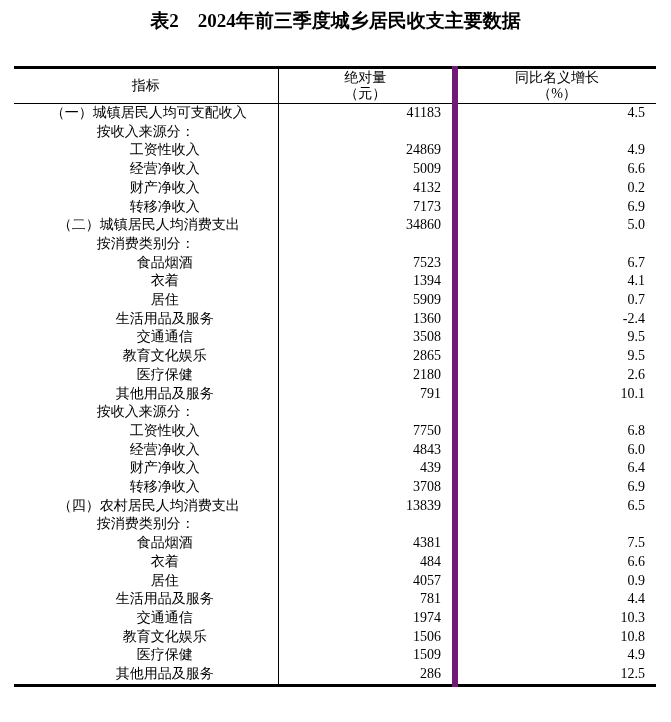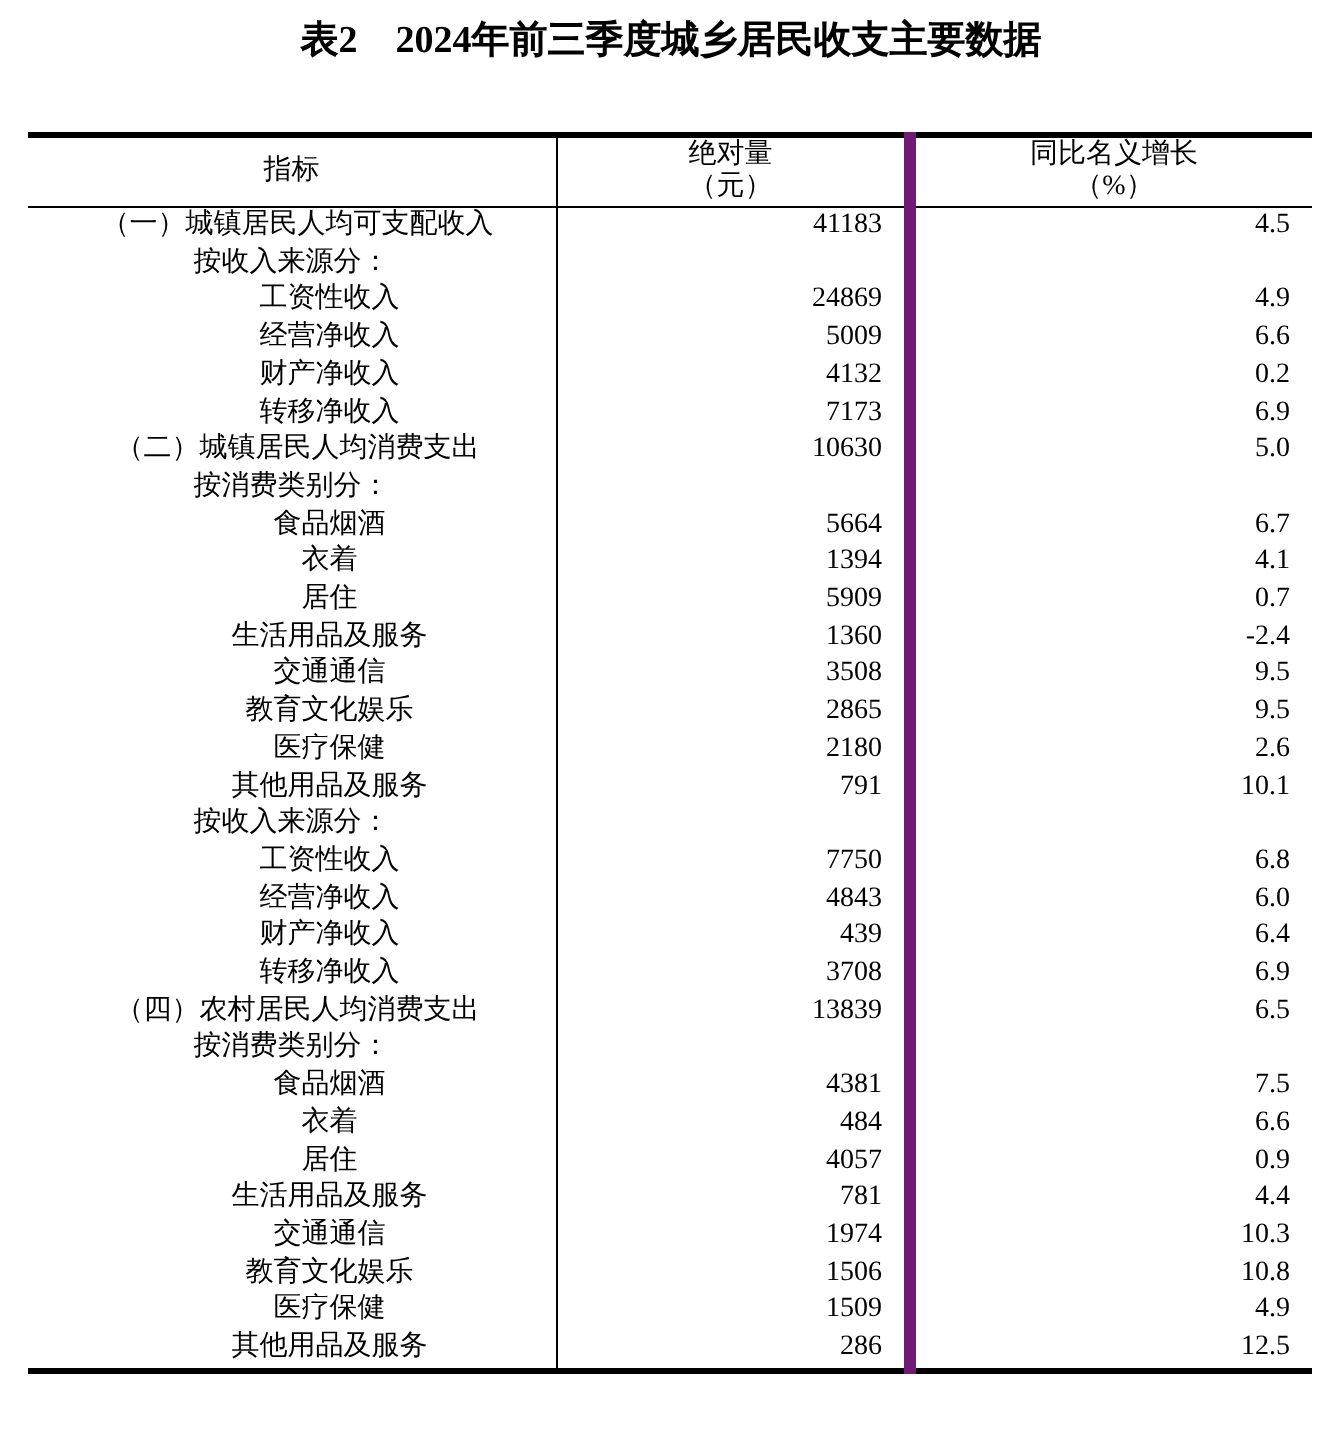--- a/index.html
+++ b/index.html
@@ -117,31 +117,31 @@
     <td class="cell-value v-sep">4132</td>
     <td class="cell-value">0.2</td>
   </tr>
       <tr class="indent-sub">
     <td class="cell-indicator">转移净收入</td>
     <td class="cell-value v-sep">7173</td>
     <td class="cell-value">6.9</td>
   </tr>
       <tr class="indent-section">
     <td class="cell-indicator">（二）城镇居民人均消费支出</td>
-    <td class="cell-value v-sep">10630</td>
+    <td class="cell-value v-sep">34860</td>
     <td class="cell-value">5.0</td>
   </tr>
       <tr class="indent-flush">
     <td class="cell-indicator">按消费类别分：</td>
     <td class="cell-value v-sep"></td>
     <td class="cell-value"></td>
   </tr>
       <tr class="indent-sub">
     <td class="cell-indicator">食品烟酒</td>
-    <td class="cell-value v-sep">5664</td>
+    <td class="cell-value v-sep">7523</td>
     <td class="cell-value">6.7</td>
   </tr>
       <tr class="indent-sub">
     <td class="cell-indicator">衣着</td>
     <td class="cell-value v-sep">1394</td>
     <td class="cell-value">4.1</td>
   </tr>
       <tr class="indent-sub">
     <td class="cell-indicator">居住</td>
     <td class="cell-value v-sep">5909</td>

